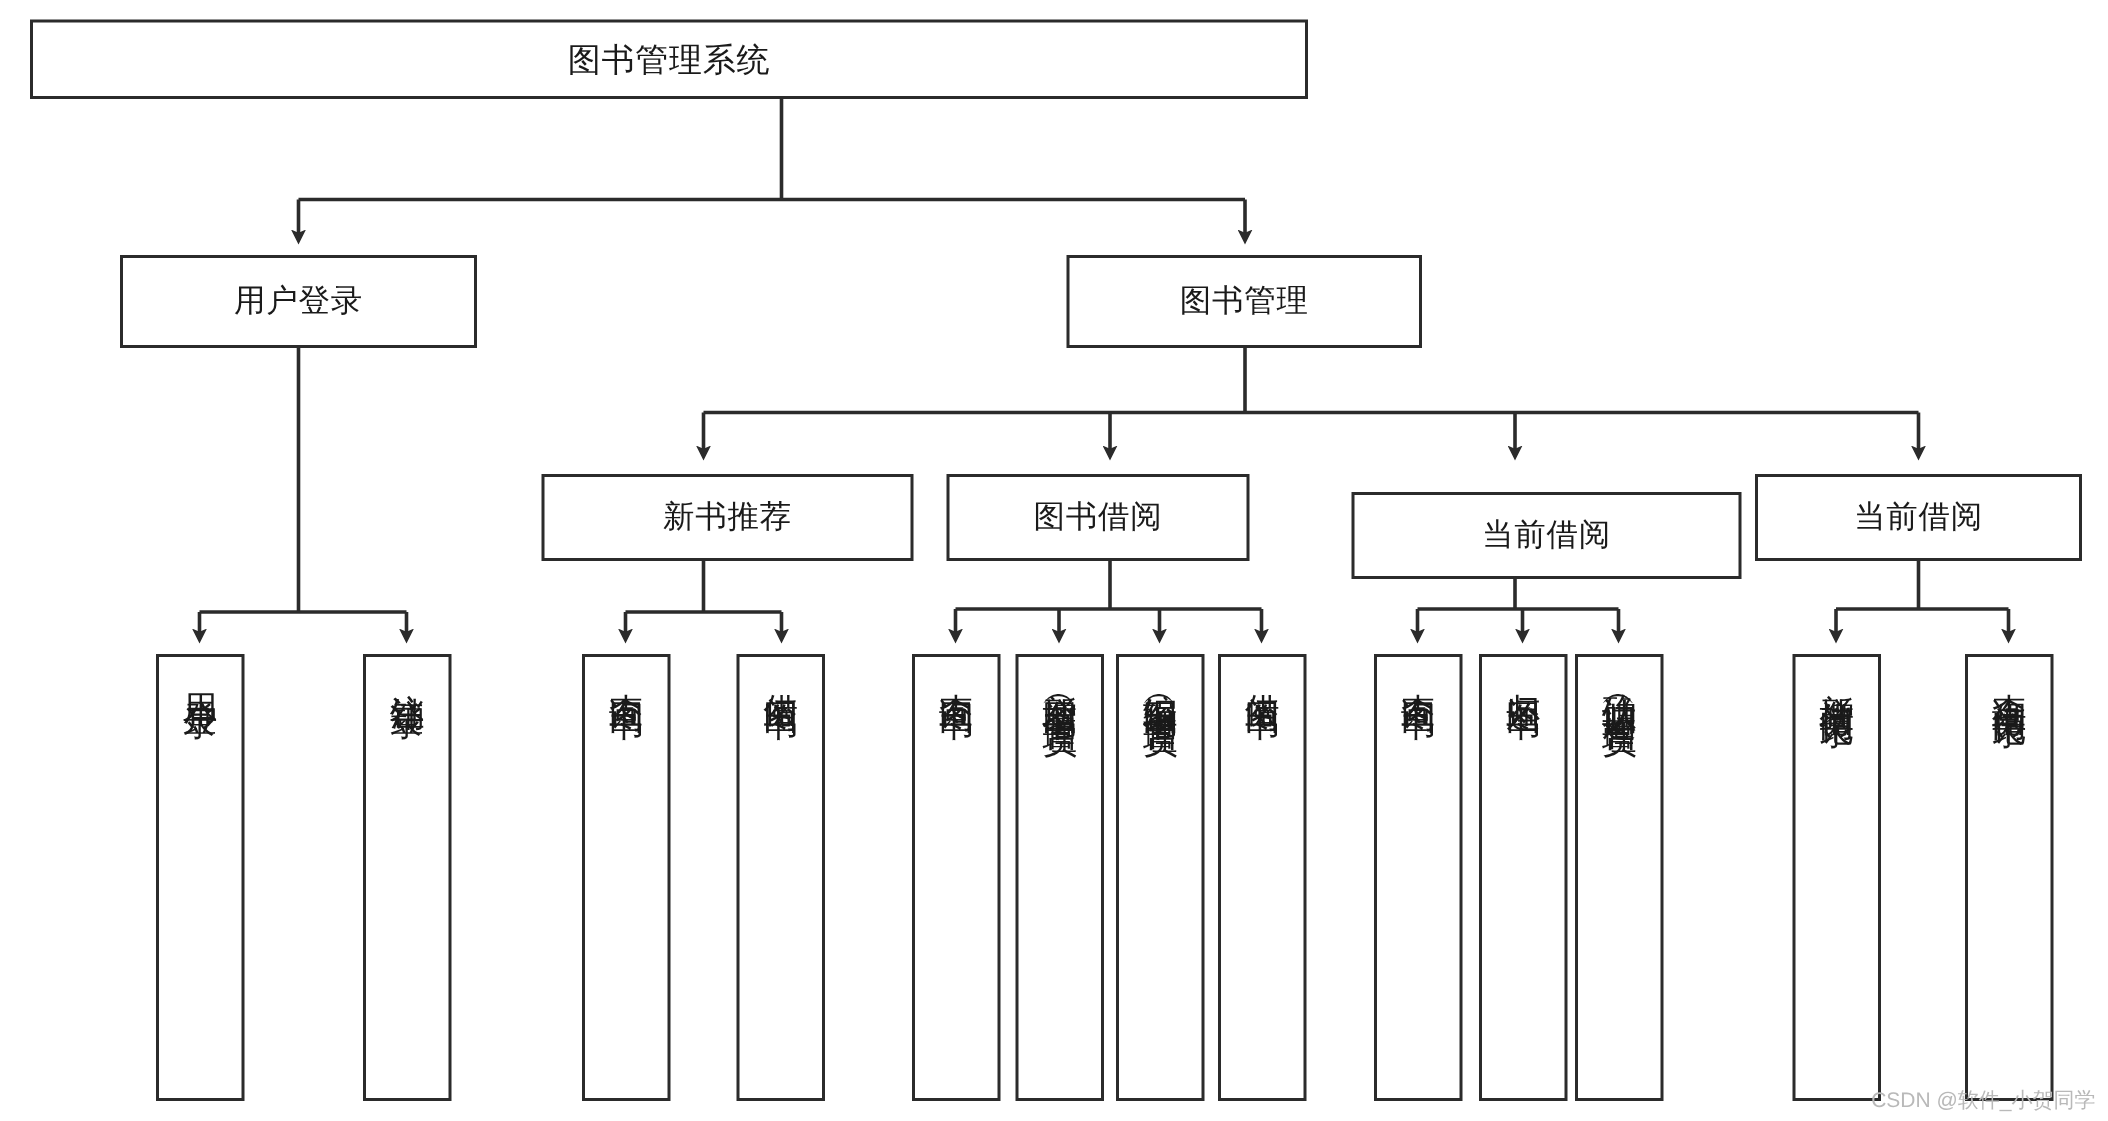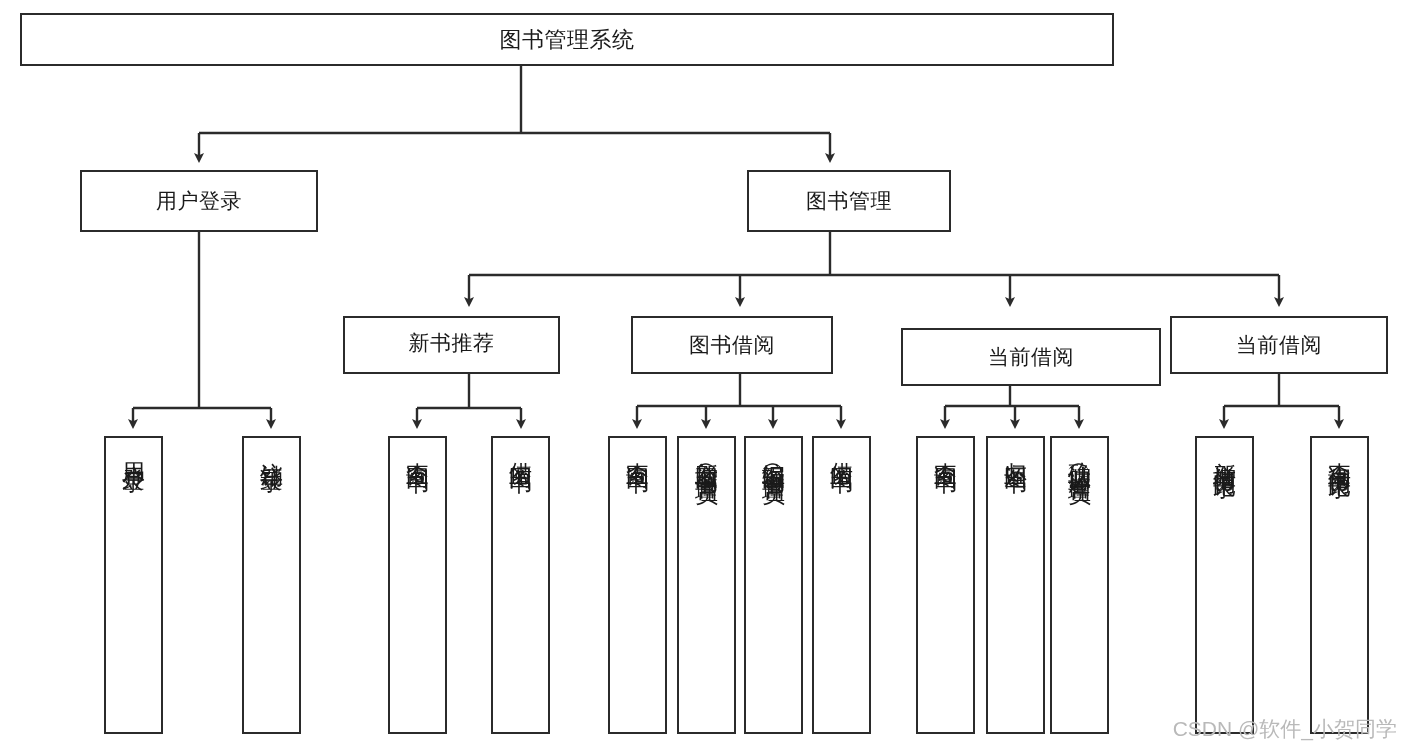--- a/index.html
+++ b/index.html
@@ -55,21 +55,21 @@
     text-orientation: upright;
     font-size: 23px;
     letter-spacing: 3px;
     line-height: 1;
   }
   .node.root .label { font-size: 22px; }
   .watermark {
     position: absolute;
     right: 8px;
     bottom: 4px;
-    font-size: 21px;
+    font-size: 14px;
     color: #b9b9b9;
     white-space: nowrap;
     user-select: none;
   }
 </style>
 </head>
 <body>
 
 <div id="diagram-root">
 
@@ -116,32 +116,32 @@
       <path d="M1015,406 L1015,424" marker-end="url(#arrow)"></path>
       <path d="M1079,406 L1079,424" marker-end="url(#arrow)"></path>
 
       <path d="M1279,374 L1279,406"></path>
       <path d="M1224,406 L1339,406"></path>
       <path d="M1224,406 L1224,424" marker-end="url(#arrow)"></path>
       <path d="M1339,406 L1339,424" marker-end="url(#arrow)"></path>
     </g>
   </svg>
 
-  <div class="node horizontal root" style="left:20px; top:13px; width:1094px; height:53px;font-family:Liberation Serif, serif;">
+  <div class="node horizontal root" style="left:20px; top:13px; width:852px; height:53px;font-family:Liberation Serif, serif;">
     <span class="label">图书管理系统</span>
   </div>
 
   <div class="node horizontal" style="left:80px; top:170px; width:238px; height:62px;">
     <span class="label">用户登录</span>
   </div>
-  <div class="node horizontal" style="left:711px; top:170px; width:204px; height:62px;margin-left:36px;">
+  <div class="node horizontal" style="left:711px; top:170px; width:237px; height:62px;">
     <span class="label">图书管理</span>
   </div>
 
-  <div class="node horizontal" style="left:343px; top:316px; width:217px; height:58px;font-family:Liberation Mono, monospace;">
+  <div class="node horizontal" style="left:361px; top:316px; width:248px; height:58px;">
     <span class="label">新书推荐</span>
   </div>
   <div class="node horizontal" style="left:631px; top:316px; width:202px; height:58px;">
     <span class="label">图书借阅</span>
   </div>
   <div class="node horizontal" style="left:901px; top:328px; width:260px; height:58px;">
     <span class="label">当前借阅</span>
   </div>
   <div class="node horizontal" style="left:1170px; top:316px; width:218px; height:58px;">
     <span class="label">当前借阅</span>

